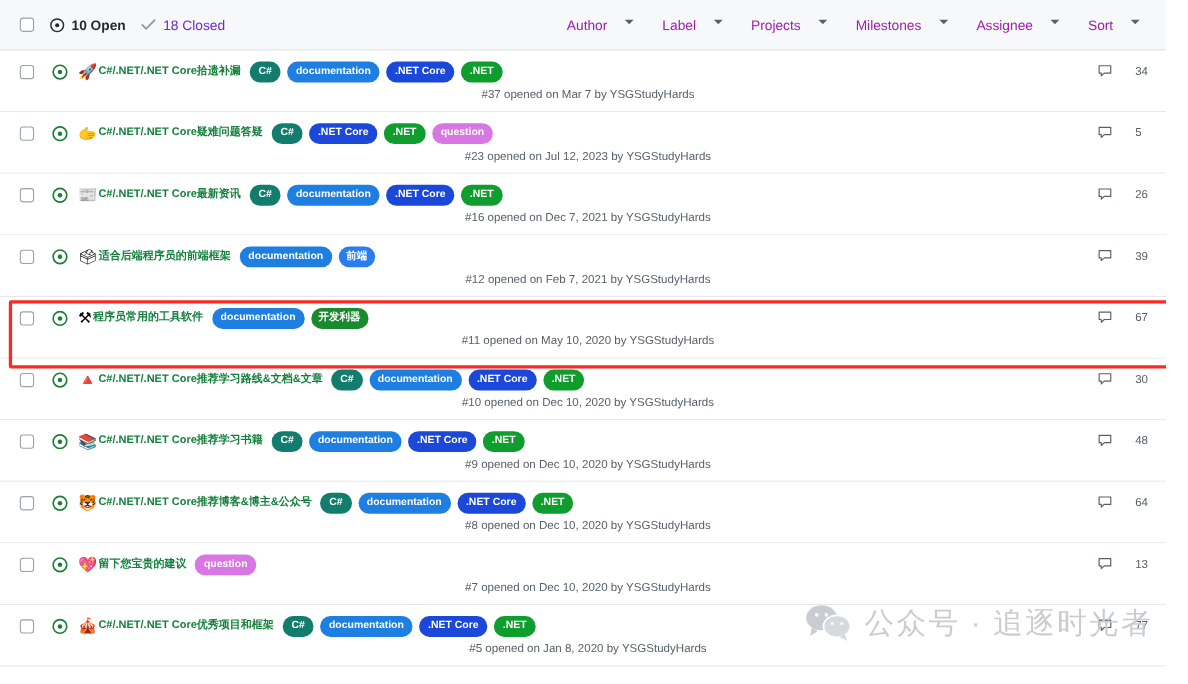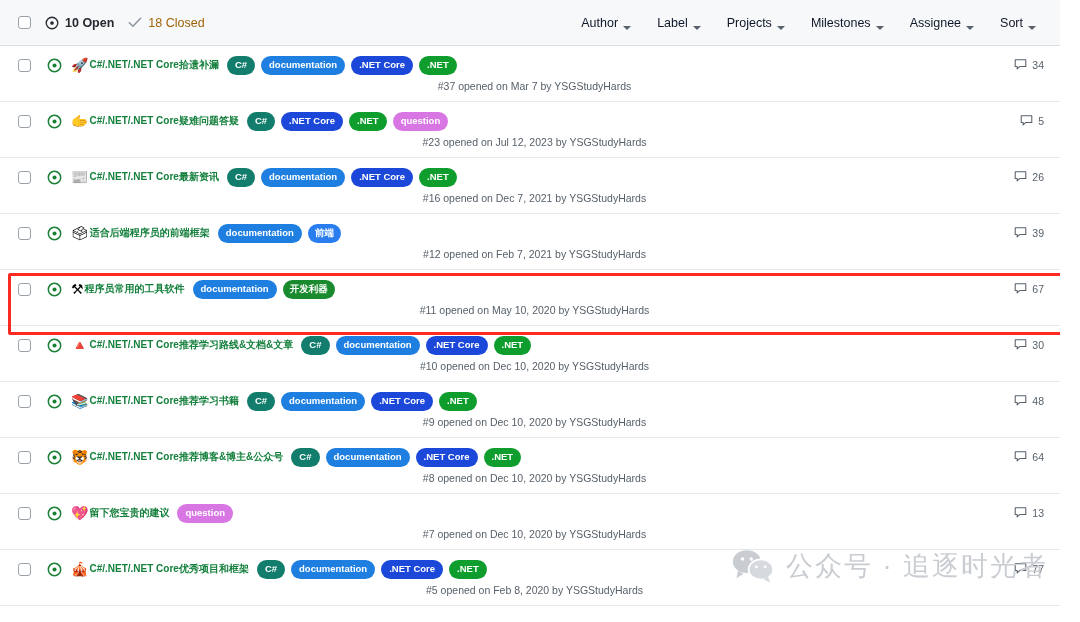--- a/index.html
+++ b/index.html
@@ -42,31 +42,31 @@
     background: #fff;
     flex: none;
     display: inline-block;
   }
   .state-item {
     display: flex; align-items: center; gap: 6px;
     font-size: 12.5px;
     white-space: nowrap;
   }
   .state-open { color: #24292f; font-weight: bold; }
-  .state-closed { color: #a16207; }
+  .state-closed { color: #6d28d9; }
   .icon-open-sm { display: inline-block; width: 14px; height: 14px; flex: none; }
   .icon-check { display: inline-block; width: 14px; height: 13px; flex: none; }
 
   .filter {
     font-size: 12.5px;
-    color: #0f172a;
+    color: #a21caf;
     white-space: nowrap;
     display: flex;
-    align-items: flex-end;
-    gap: 5px;
+    align-items: flex-start;
+    gap: 16px;
   }
   .caret {
     display: inline-block;
     width: 0; height: 0;
     border-left: 4px solid transparent;
     border-right: 4px solid transparent;
     border-top: 4px solid #57606a;
     margin-top: 2px;
   }
 
@@ -127,25 +127,25 @@
     color: #57606a;
     white-space: nowrap;
     text-align: center;
   }
   .comments {
     flex: none;
     align-self: flex-start;
     margin-top: 2px;
     display: flex;
     align-items: center;
-    gap: 5px;
+    gap: 21px;
     font-size: 10.5px;
     color: #57606a;
     min-width: 46px;
-    justify-content: flex-end;
+    justify-content: flex-start;
   }
   .icon-comment { width: 13px; height: 13px; flex: none; }
 
   
   .red-box {
     position: absolute;
     left: 8px;
     top: 273px;
     width: 1072px;
     height: 62px;
@@ -464,21 +464,21 @@
           <div class="title-line">
             <span class="emoji">🎪</span>
             <a class="title-text">C#/.NET/.NET Core优秀项目和框架</a>
             <span class="labels">
               <span class="label" style="background: rgb(18, 125, 109);">C#</span>
               <span class="label" style="background: rgb(31, 127, 224);">documentation</span>
               <span class="label" style="background: rgb(27, 72, 216);">.NET Core</span>
               <span class="label" style="background: rgb(15, 157, 46);">.NET</span>
             </span>
           </div>
-          <div class="meta">#5 opened on Feb 8, 2020 by YSGStudyHards</div>
+          <div class="meta">#5 opened on Jan 8, 2020 by YSGStudyHards</div>
         </div>
         <div class="comments">
           <svg class="icon-comment" viewBox="0 0 16 16">
             <path d="M1.5 2.2 h13 v8.2 h-7.2 l-3.4 3.1 v-3.1 h-2.4 z" fill="none" stroke="#57606a" stroke-width="1.3" stroke-linejoin="round"></path>
           </svg>
           <span>77</span>
         </div>
       </div>
     </div>
 

